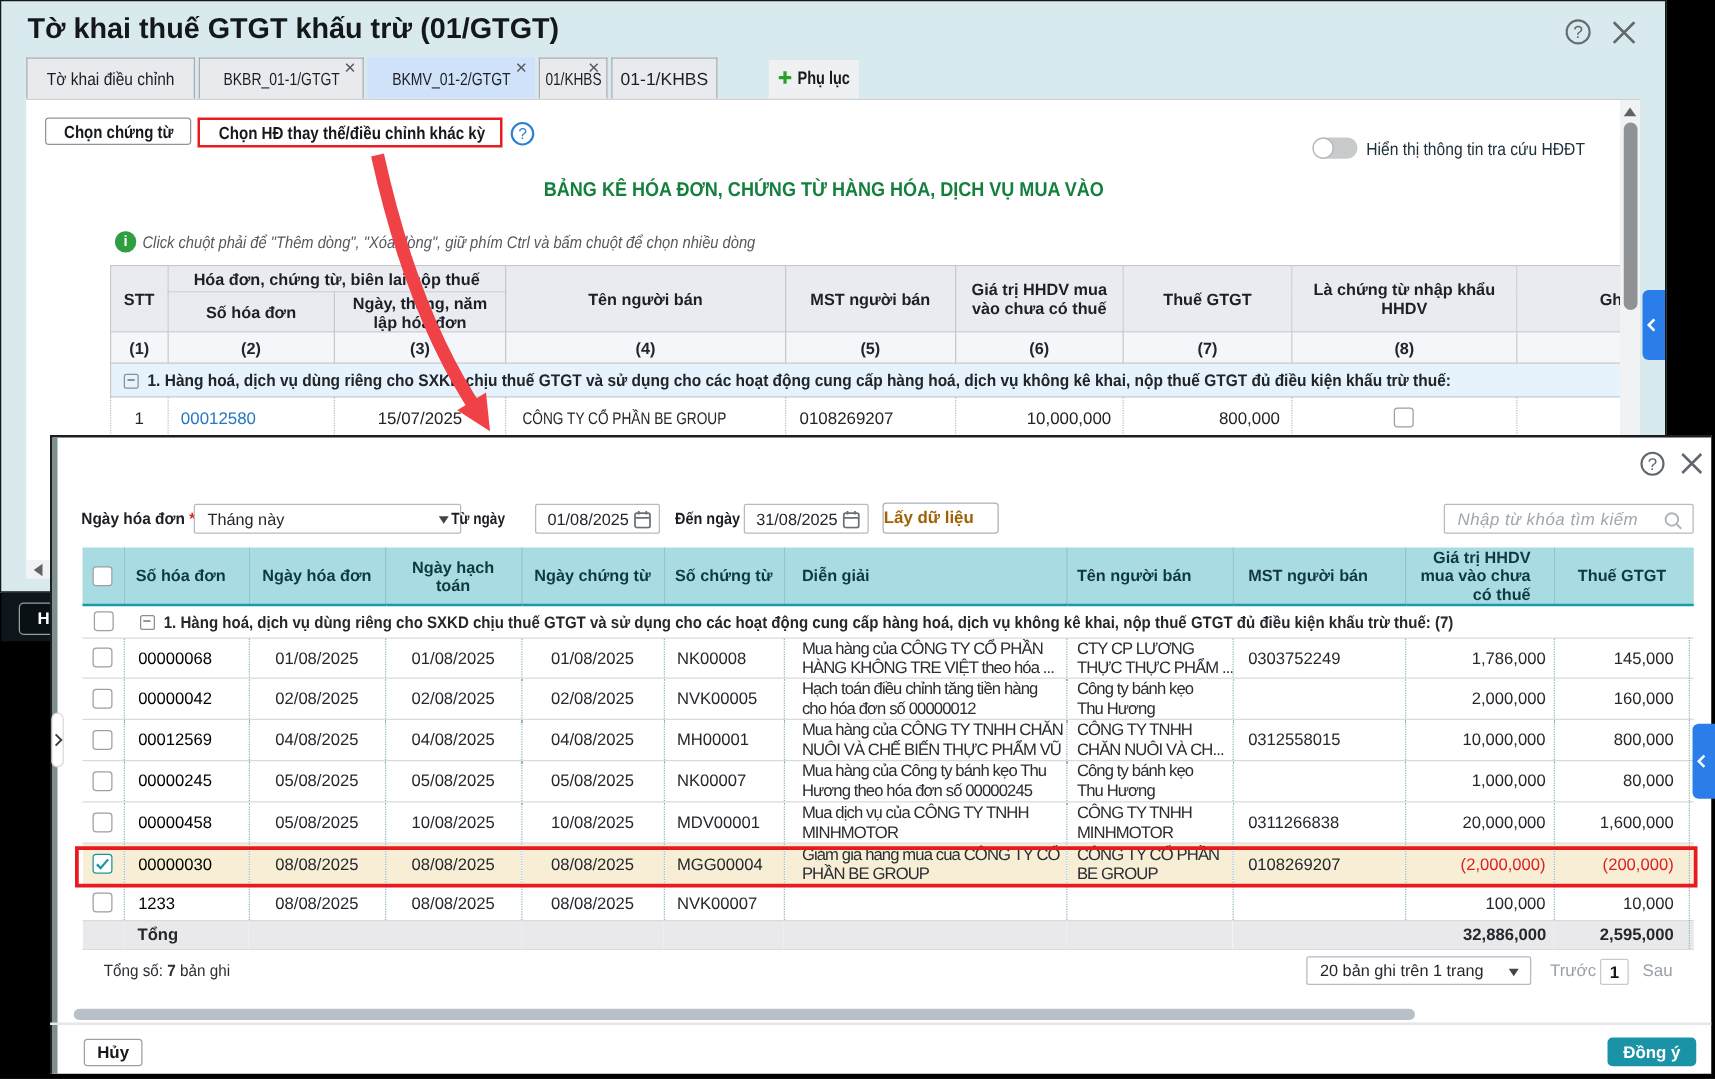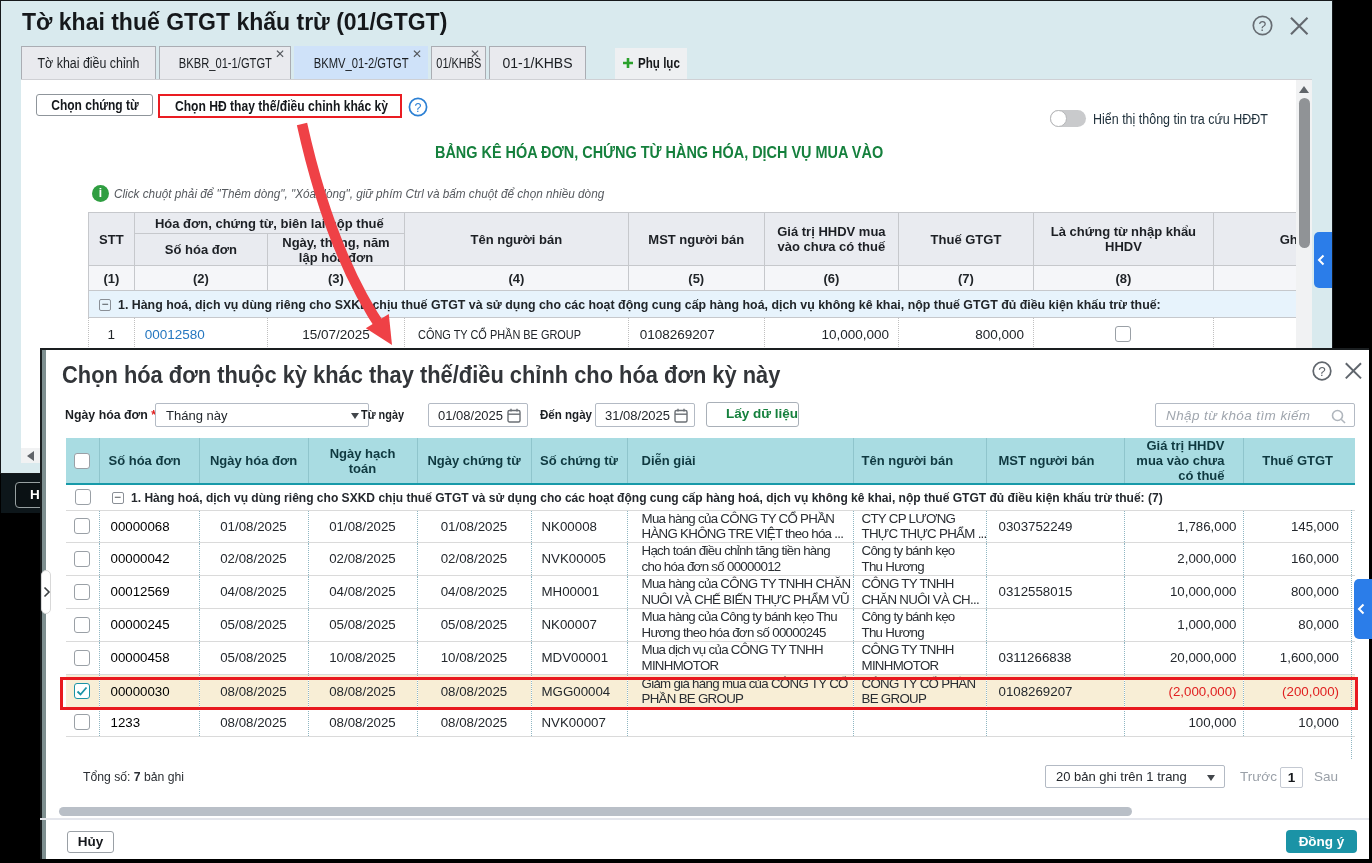--- a/index.html
+++ b/index.html
@@ -76,21 +76,21 @@
 #m-title { left:22px; top:14px; font-size:23.5px; font-weight:bold; color:#323539; }
 .flabel { font-size:13px; font-weight:bold; color:#1b1e22; top:59px; }
 .fbox { border:1px solid #b3bac4; border-radius:2px; background:#fff; height:24px; top:55px;
   font-size:13px; color:#23272c; }
 #f-select { left:115px; width:214px; }
 #f-select .v { position:absolute; left:10px; top:4px; }
 .caret { position:absolute; right:9px; top:9px; width:0; height:0;
   border-left:4.5px solid transparent; border-right:4.5px solid transparent; border-top:6px solid #42464b; }
 .dinput .v { position:absolute; left:9px; top:4px; }
 #f-btn { left:666px; top:54px; width:93px; height:25px; border:1px solid #a9b0b8; border-radius:3px;
-  background:#fff; font-size:13.5px; font-weight:600; text-align:right; line-height:22px; color:#15803d;padding-left:15px; }
+  background:#fff; font-size:13.5px; font-weight:600; text-align:left; line-height:22px; color:#a16207; }
 #f-search { left:1115px; width:200px; }
 #f-search .ph { position:absolute; left:10px; top:4px; font-size:13.5px; font-style:italic; color:#a0a6ae; letter-spacing:0.4px; }
 
 
 #xtable-wrap { left:26px; top:90px; width:1289px; }
 #xtable { border-collapse:collapse; table-layout:fixed; width:1289px; }
 #xtable th { background:#a9dce2; font-size:13px; font-weight:bold; color:#0f3940;
   border-bottom:2px solid #179aa9; height:45px; padding:0 4px; border-right:1px solid #8fc5cc; }
 #xtable th:last-child { border-right:none; }
 #xtable td { font-size:13.3px; color:#24282d; padding:0 4px; white-space:nowrap; overflow:hidden;
@@ -152,21 +152,21 @@
           <span class="tx">✕</span>
         </div>
       <div class="tab active" style="width:134px">
           <span class="sx" id="t-tab3" style="transform:scaleX(0.802)">BKMV_01-2/GTGT</span>
           <span class="tx">✕</span>
         </div>
       <div class="tab" style="width:55px">
           <span class="sx" id="t-tab4" style="transform:scaleX(0.781)">01/KHBS</span>
           <span class="tx">✕</span>
         </div>
-      <div class="tab" style="width:97px">
+      <div class="tab" style="width:85px">
           <span class="sx" id="t-tab5">01-1/KHBS</span>
         </div>
     </div>
     <div id="plus-tab" class="abs"><svg width="12" height="12" viewBox="0 0 12 12" style="vertical-align:-1px">
           <path d="M6 1 V11 M1 6 H11" stroke="#2aa12b" stroke-width="2.6"></path>
         </svg> <span class="sx" id="t-plus" style="transform-origin:0 50%;transform:scaleX(0.8)">Phụ lục</span></div>
 
     <div id="panel" class="abs">
       <div id="btn1" class="abs"><span class="sx" id="t-btn1" style="transform:scaleX(0.858)">Chọn chứng từ</span></div>
       <div id="btn2" class="abs"><span class="sx" id="t-btn2" style="transform-origin:0 50%;transform:scaleX(0.864)">Chọn HĐ thay thế/điều chỉnh khác kỳ</span></div>
@@ -249,21 +249,20 @@
     </div>
   </div>
 
   <div id="darkband" class="abs"></div>
   <div id="hbtn" class="abs">H</div>
 
   <div id="modal" class="abs">
     <div class="btop abs"></div>
       <div class="bleft abs"></div>
       <div class="bgray abs"></div>
-    <div id="m-title" class="abs"><span class="sx" id="t-mtitle" style="transform-origin:0 50%;transform:scaleX(0.93)">Chọn hóa đơn thuộc kỳ khác thay thế/điều chỉnh cho hóa đơn kỳ này</span></div>
     <svg class="abs" style="left:1272px;top:13px" width="50" height="20" viewBox="0 0 50 20">
       <circle cx="10" cy="10" r="8.8" fill="none" stroke="#60666d" stroke-width="1.7"></circle>
       <text x="10" y="14.8" font-size="13.5" fill="#60666d" text-anchor="middle" font-family="Liberation Sans">?</text>
       <path d="M33.8 2.2 L49 17.4 M49 2.2 L33.8 17.4" stroke="#60666d" stroke-width="2" fill="none"></path>
     </svg>
     <div class="flabel abs" style="left:25px"><span class="sx" style="transform-origin:0 50%;transform:scaleX(0.95)">Ngày hóa đơn <span style="color:#e02020">*</span></span></div>
     <div id="f-select" class="fbox abs">
         <span class="v">Tháng này</span>
         <span class="caret"></span>
       </div>
@@ -415,20 +414,33 @@
           <td class="ctr">08/08/2025</td>
           <td class="ctr">08/08/2025</td>
           <td class="ctr">08/08/2025</td>
           <td style="padding-left:10px">NVK00007</td>
           <td class="dg" style="padding-left:14px"></td>
           <td class="dg" style="padding-left:8px"></td>
           <td style="padding-left:12px"></td>
           <td class="num" style="padding-right:6px">100,000</td>
           <td class="num" style="padding-right:16px">10,000</td>
         </tr>
+        <tr class="trow">
+          <td></td>
+          <td style="padding-left:11px">Tổng</td>
+          <td></td>
+              <td></td>
+              <td></td>
+              <td></td>
+              <td></td>
+              <td></td>
+              <td></td>
+          <td class="num" style="padding-right:6px">32,886,000</td>
+          <td class="num" style="padding-right:16px">2,595,000</td>
+        </tr>
       </tbody>
         </table>
     </div>
 
     <div id="m-total" class="abs"><span class="sx" id="t-tongso" style="transform-origin:0 50%;transform:scaleX(0.938)">Tổng số: <b>7</b> bản ghi</span></div>
     <div id="m-pgsel" class="abs">
         <span class="v">20 bản ghi trên 1 trang</span>
         <span class="caret"></span>
       </div>
     <div id="m-prev" class="abs">Trước</div>

